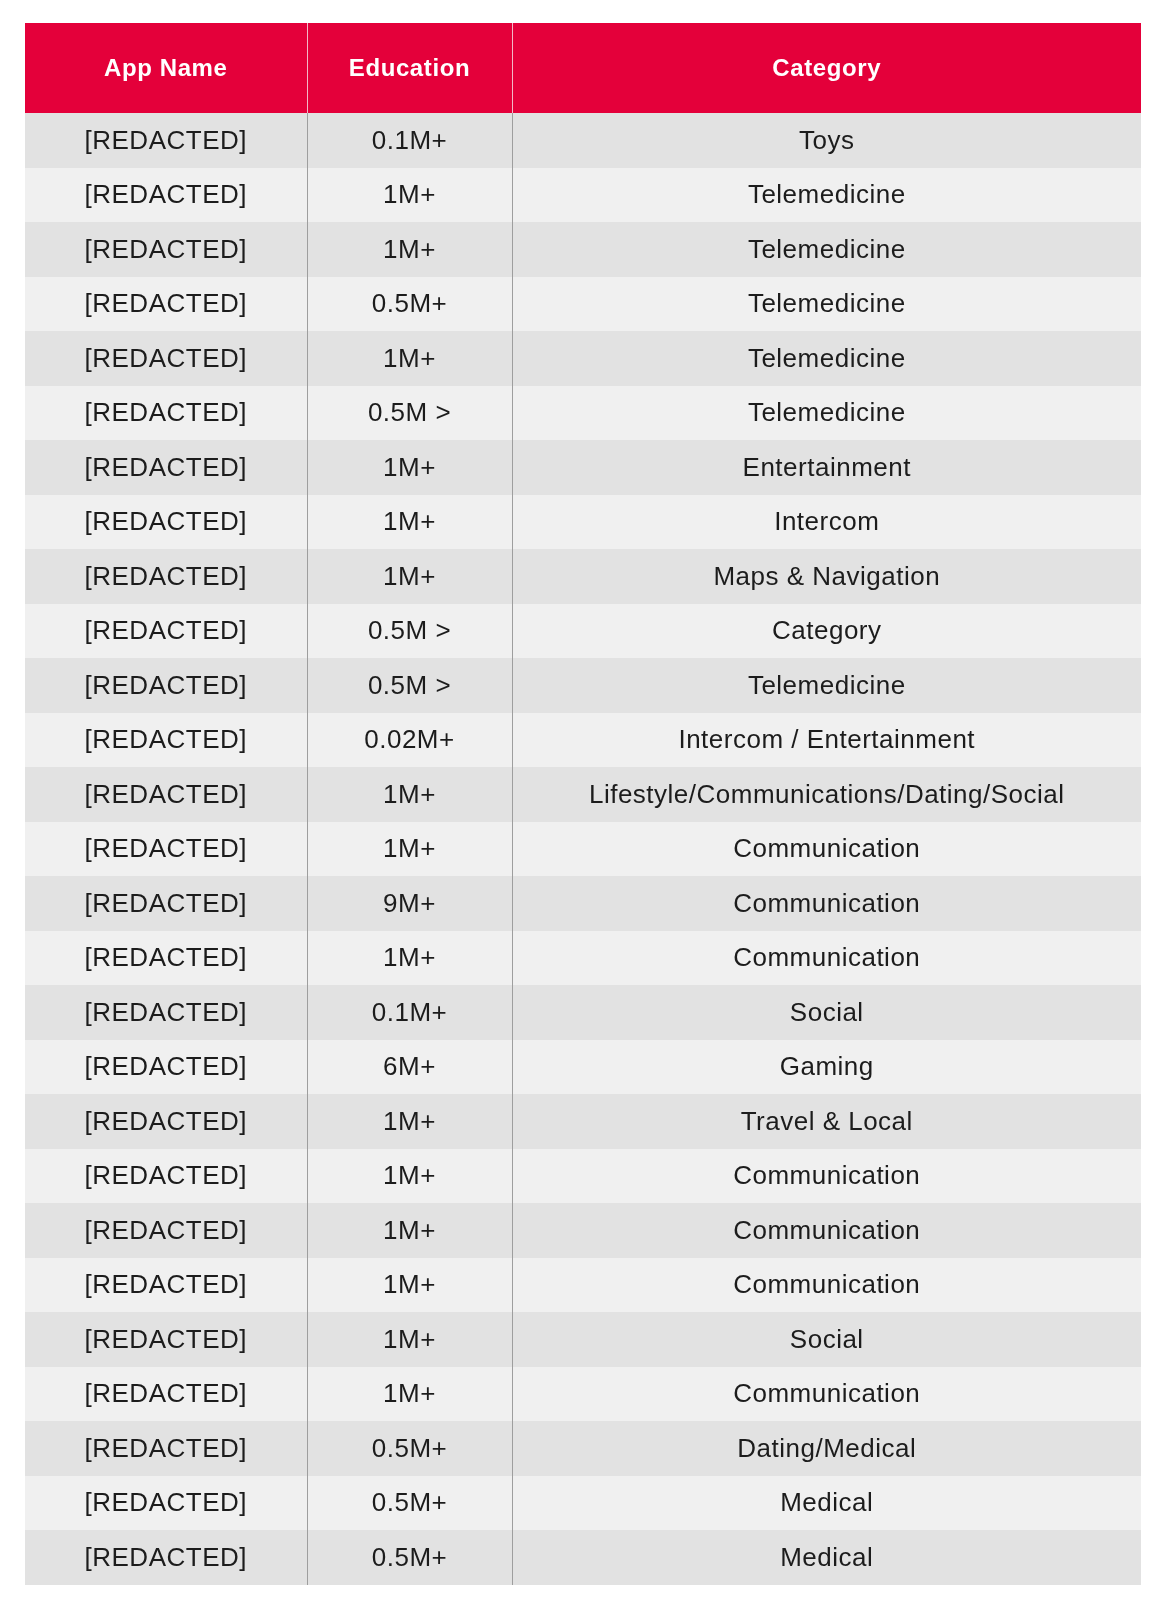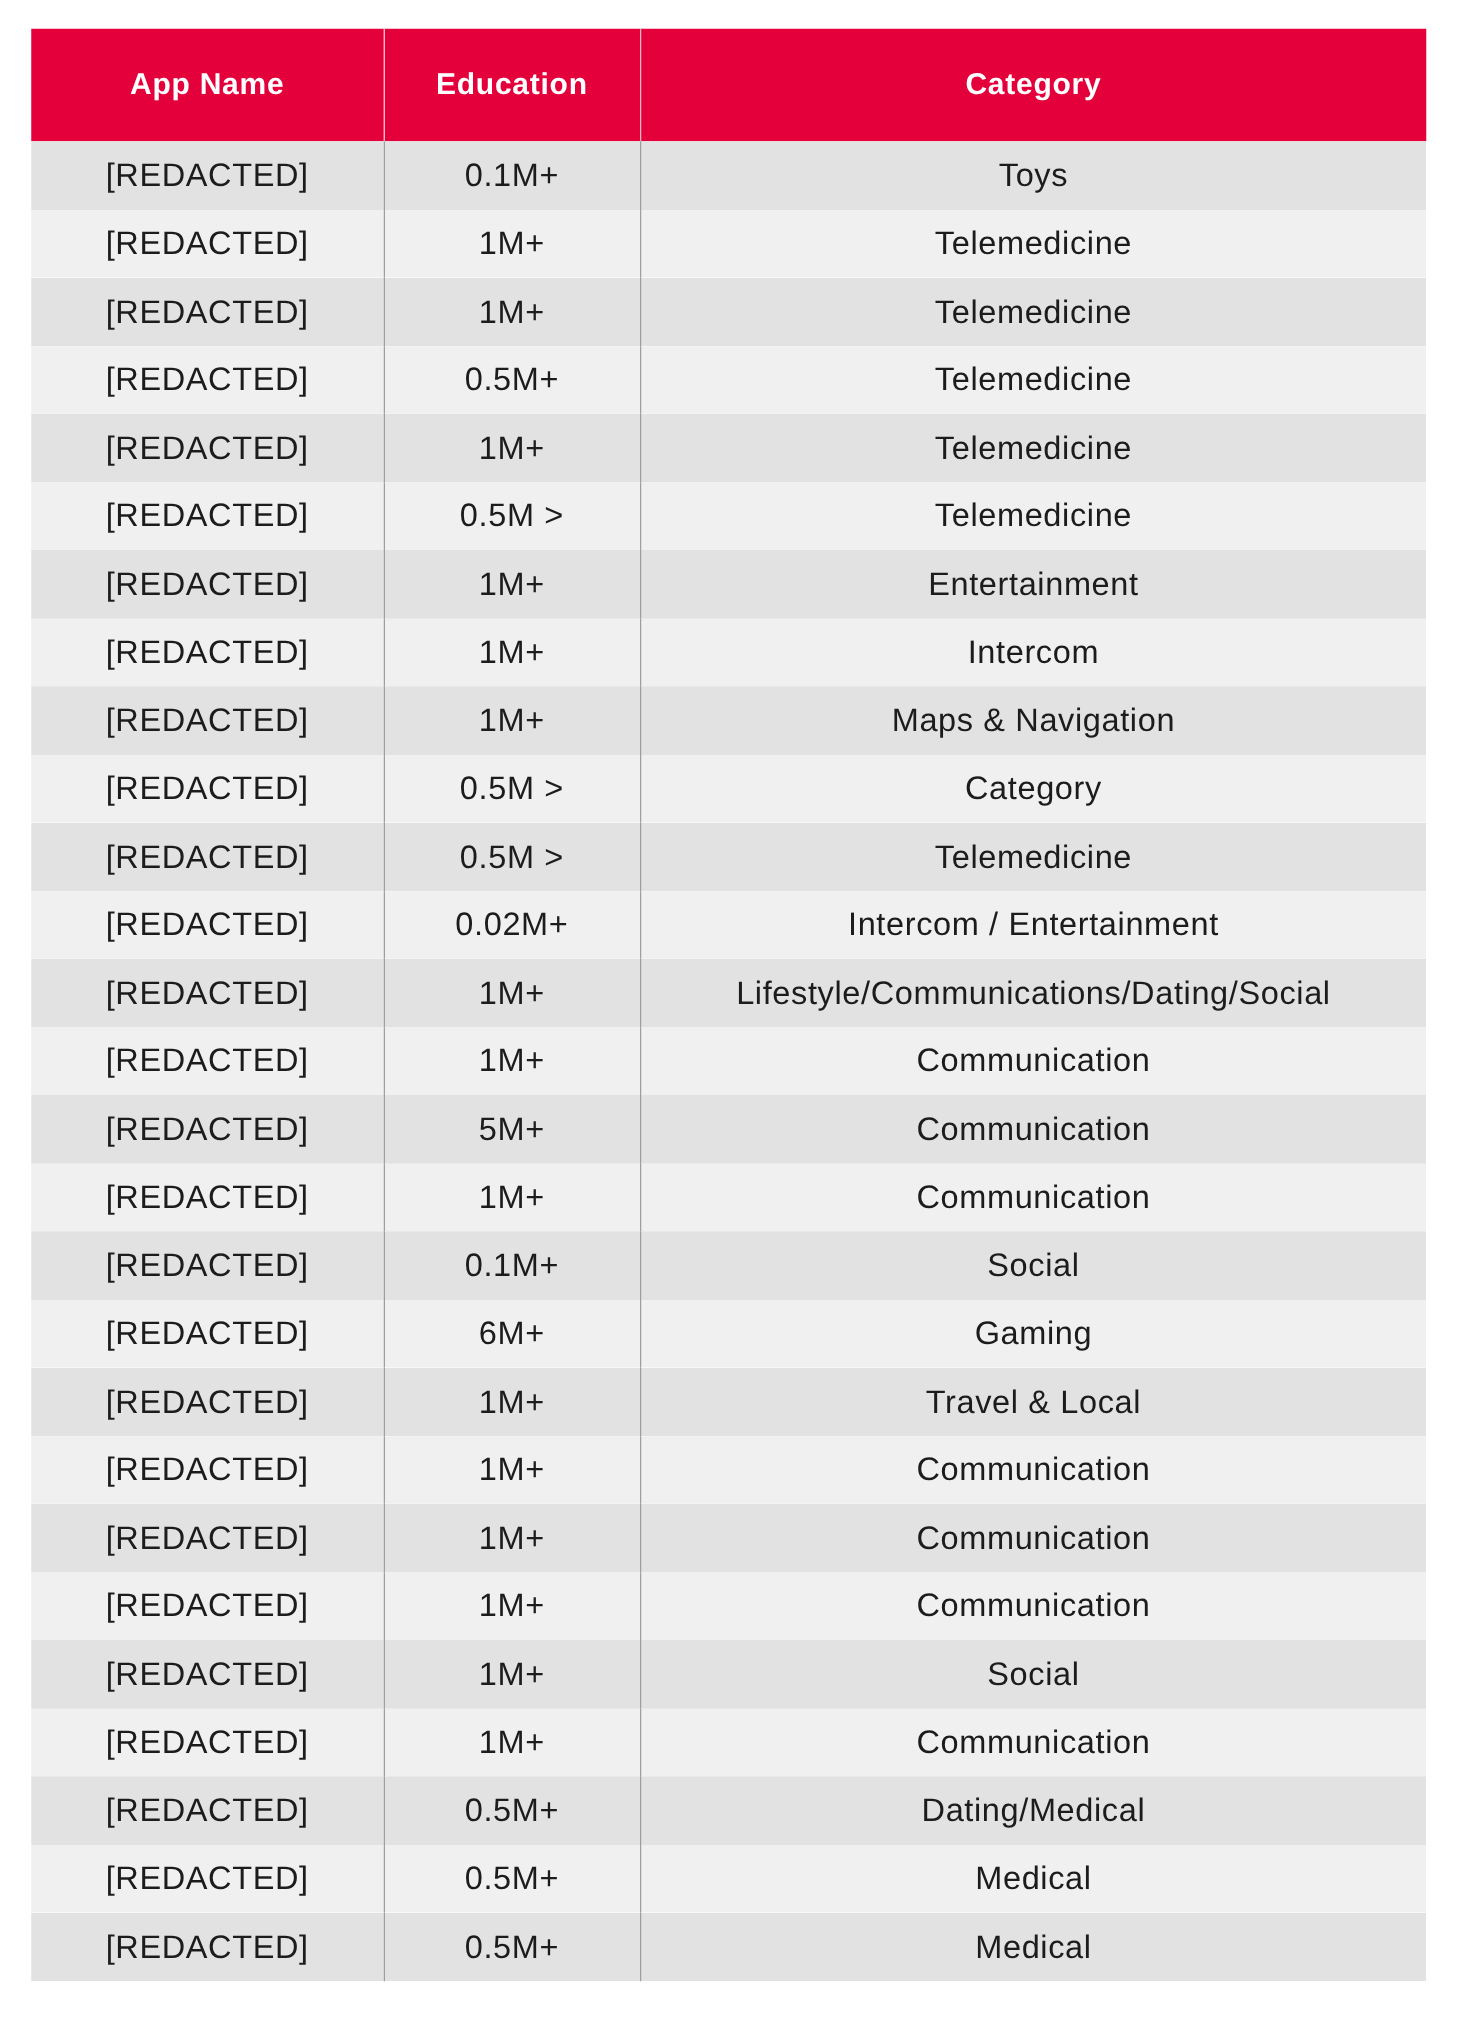--- a/index.html
+++ b/index.html
@@ -152,21 +152,21 @@
     <td>1M+</td>
     <td>Lifestyle/Communications/Dating/Social</td>
   </tr>
           <tr>
     <td>[REDACTED]</td>
     <td>1M+</td>
     <td>Communication</td>
   </tr>
           <tr>
     <td>[REDACTED]</td>
-    <td>5M+</td>
+    <td>9M+</td>
     <td>Communication</td>
   </tr>
           <tr>
     <td>[REDACTED]</td>
     <td>1M+</td>
     <td>Communication</td>
   </tr>
           <tr>
     <td>[REDACTED]</td>
     <td>0.1M+</td>

